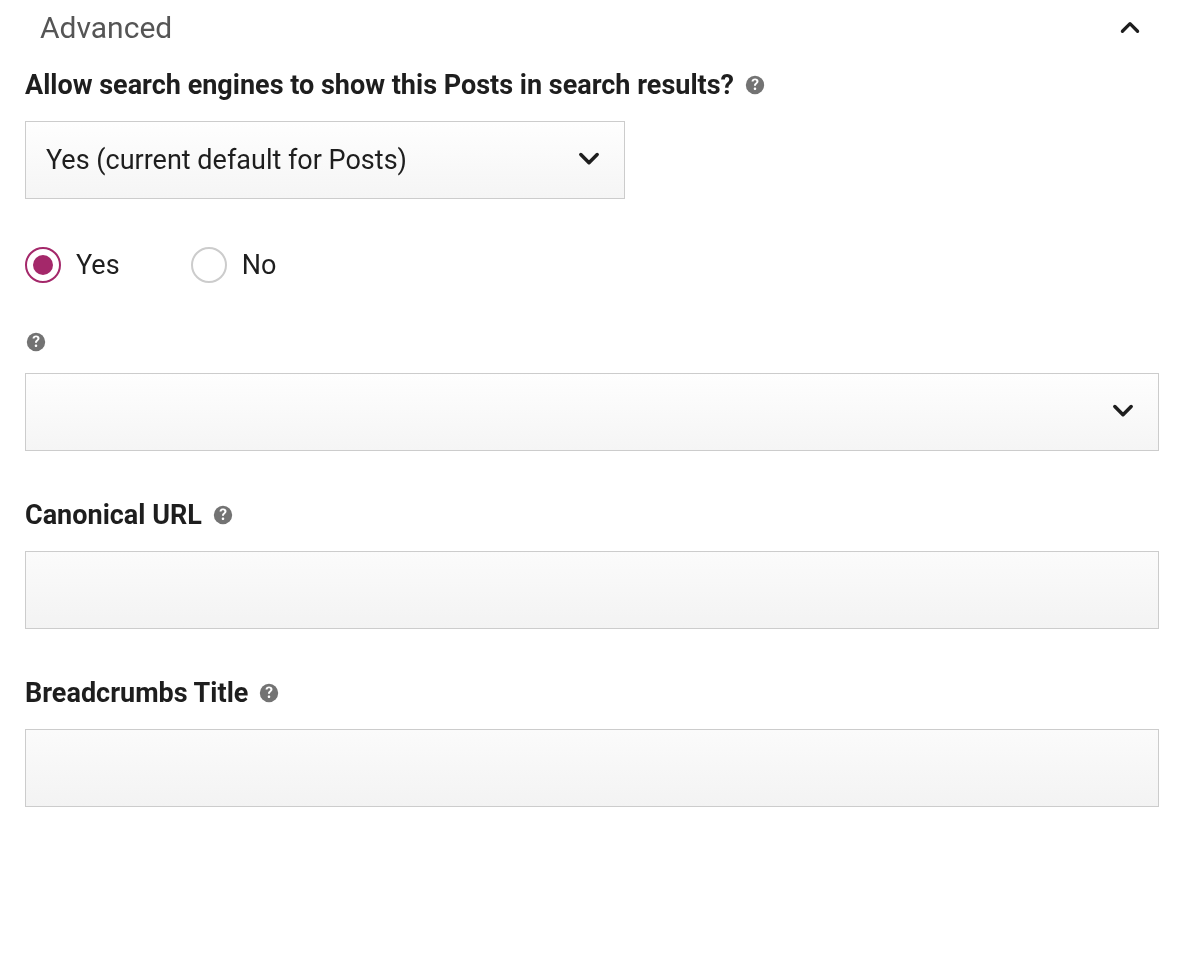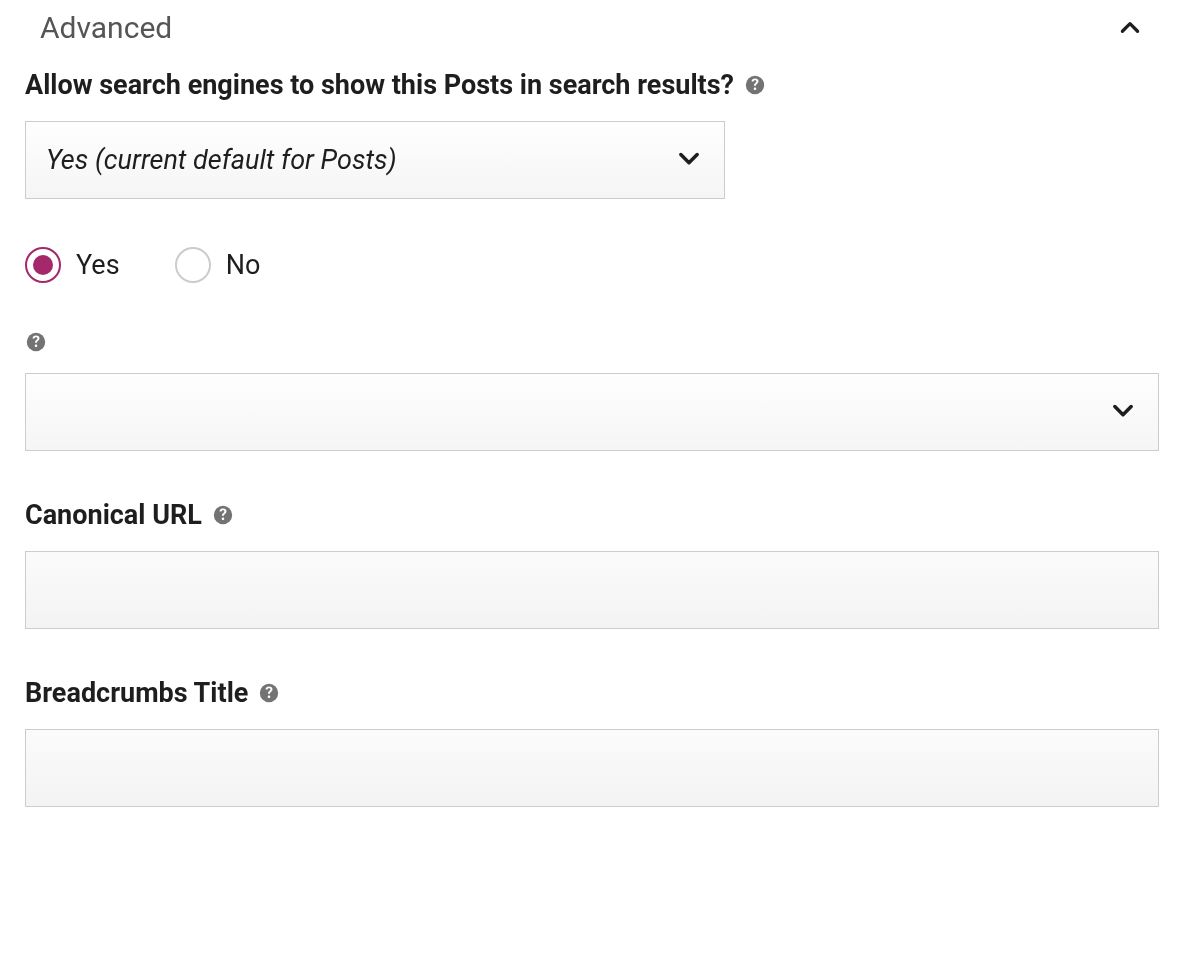--- a/index.html
+++ b/index.html
@@ -66,22 +66,21 @@
     }
     .help-icon svg {
       width: 22px;
       height: 22px;
     }
     .select-wrapper {
       position: relative;
       display: inline-block;
     }
     .select-narrow {
-      width: 700px;
-      font-style: italic;
+      width: 600px;
     }
     .select-full {
       width: 100%;
       display: block;
     }
     .select-box {
       width: 100%;
       height: 78px;
       border: 1px solid #ccc;
       background: linear-gradient(to bottom, #fefefe, #f5f5f5);
@@ -101,21 +100,21 @@
       top: 50%;
       transform: translateY(-50%);
       pointer-events: none;
     }
     .select-arrow svg {
       width: 28px;
       height: 28px;
     }
     .radio-group {
       display: flex;
-      gap: 55px;
+      gap: 71px;
       align-items: center;
       text-align: right;
     }
     .radio-option {
       display: flex;
       align-items: center;
       gap: 15px;
       cursor: pointer;
     }
     .radio-circle {

